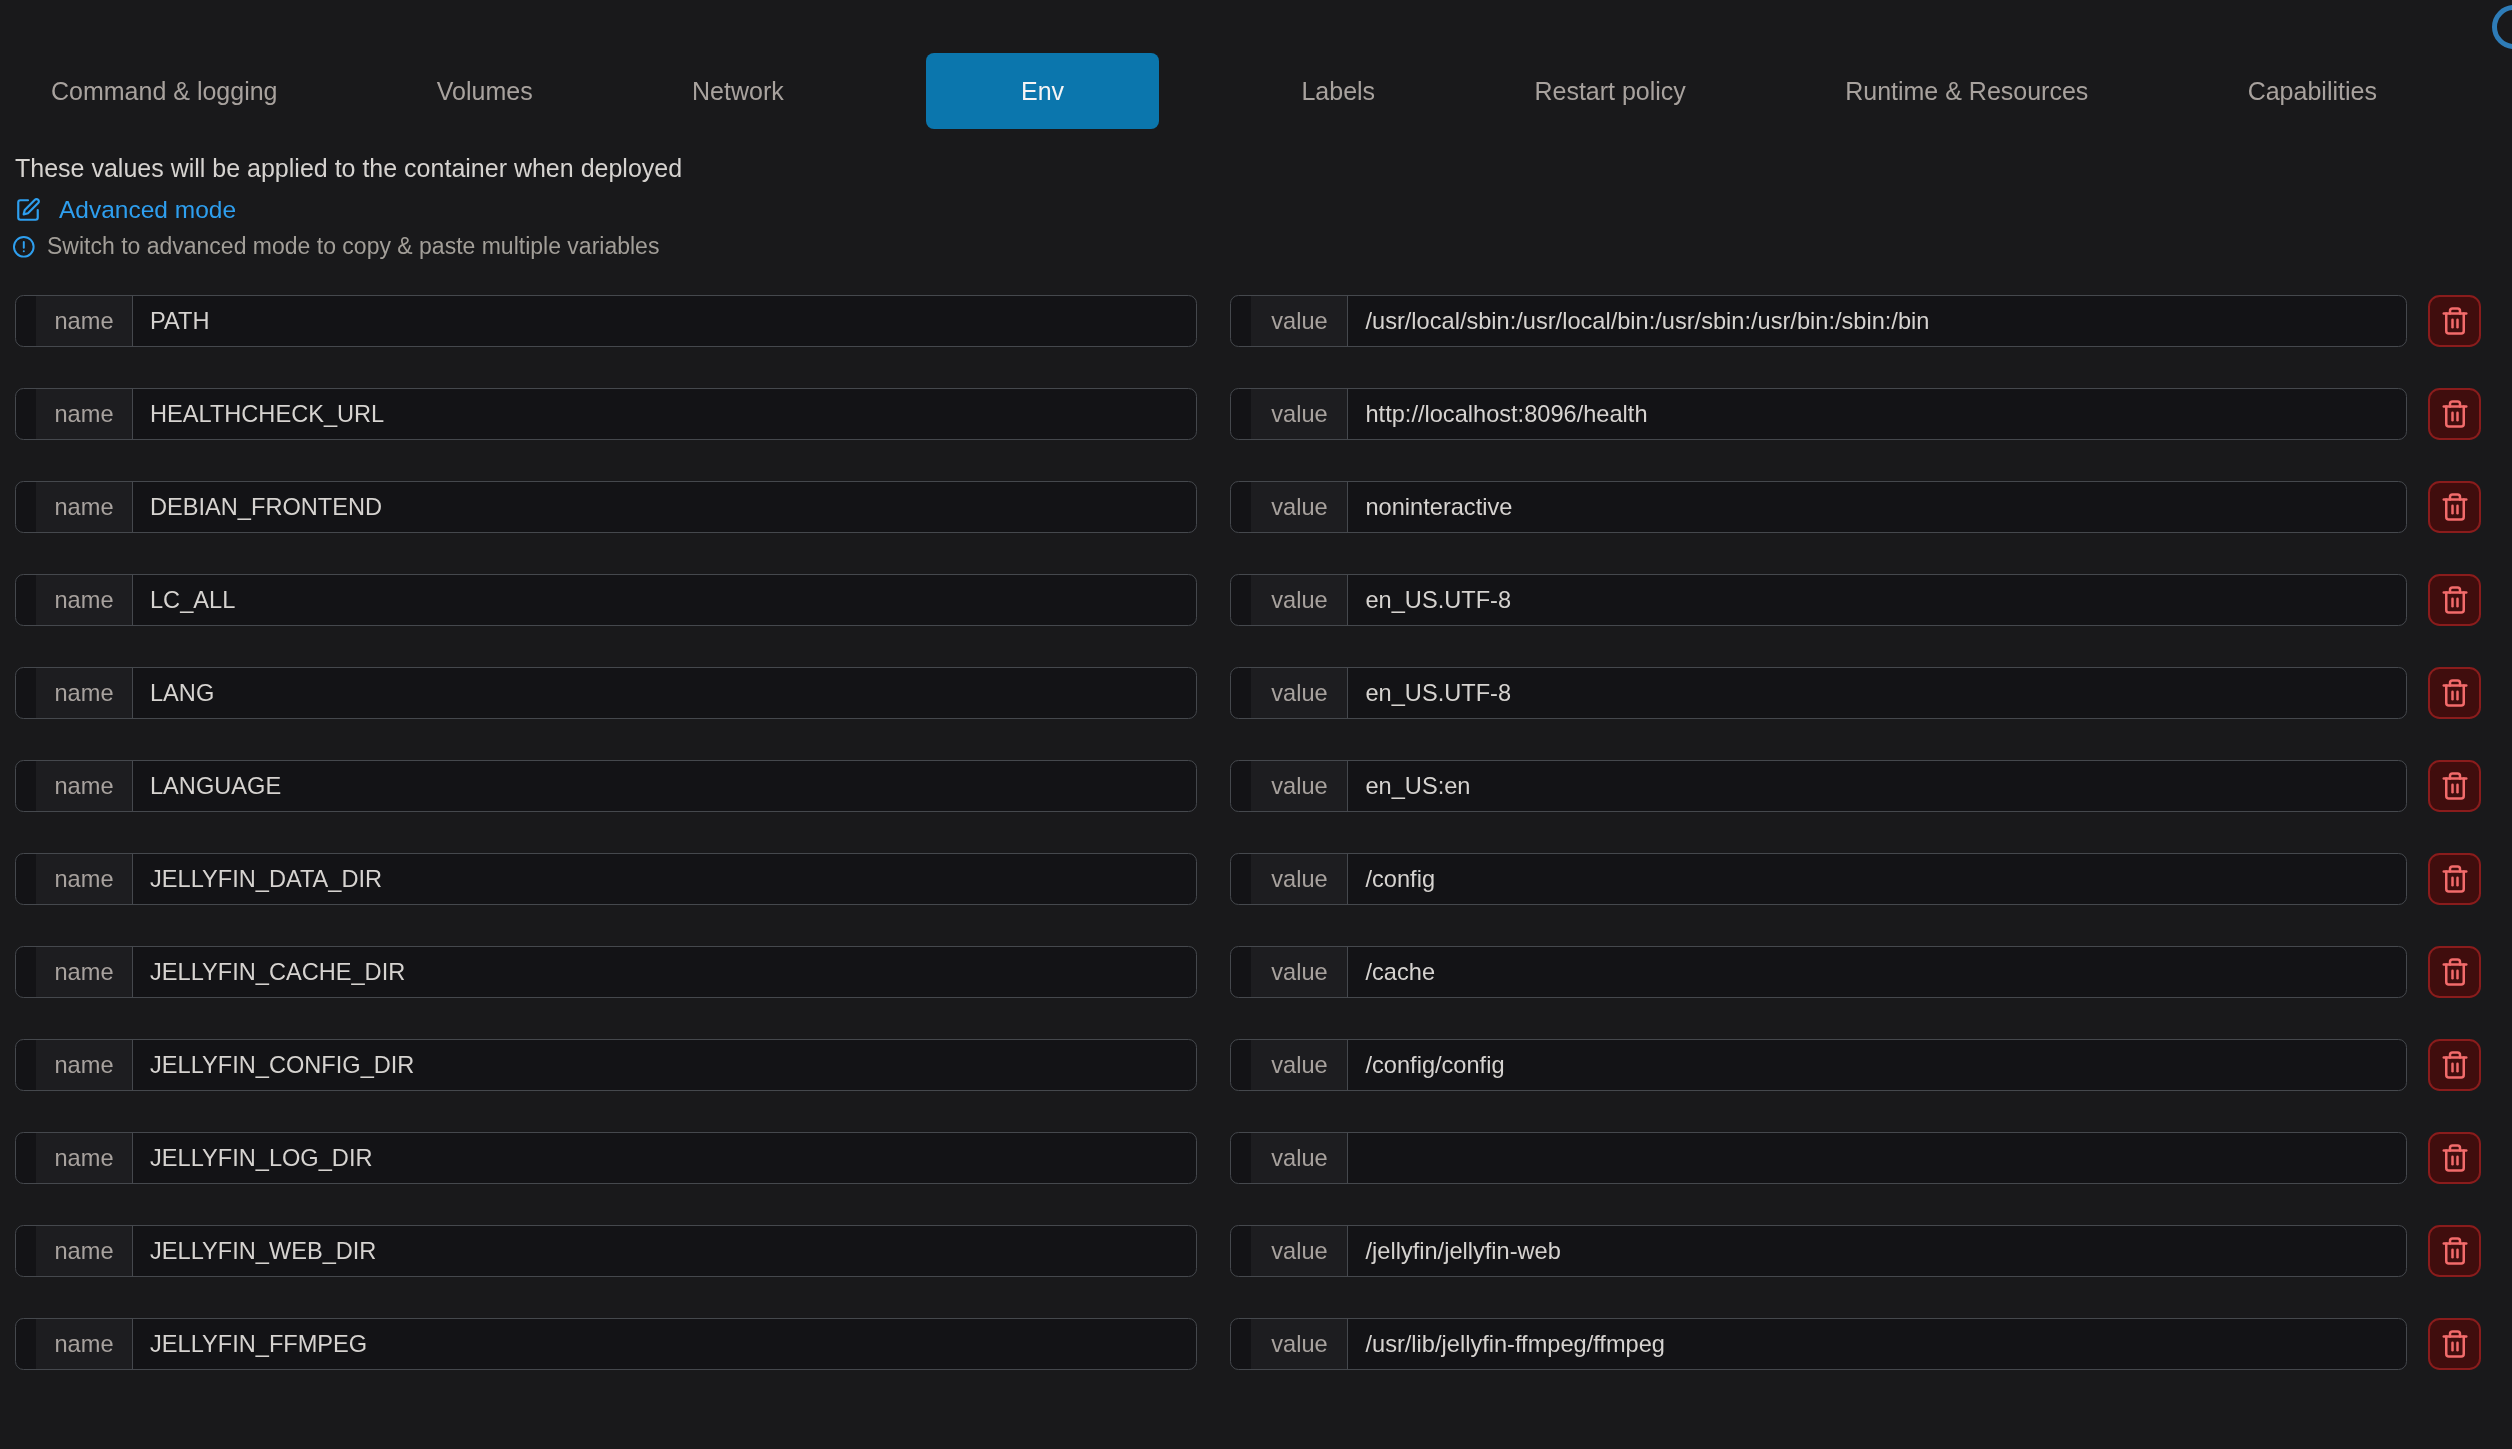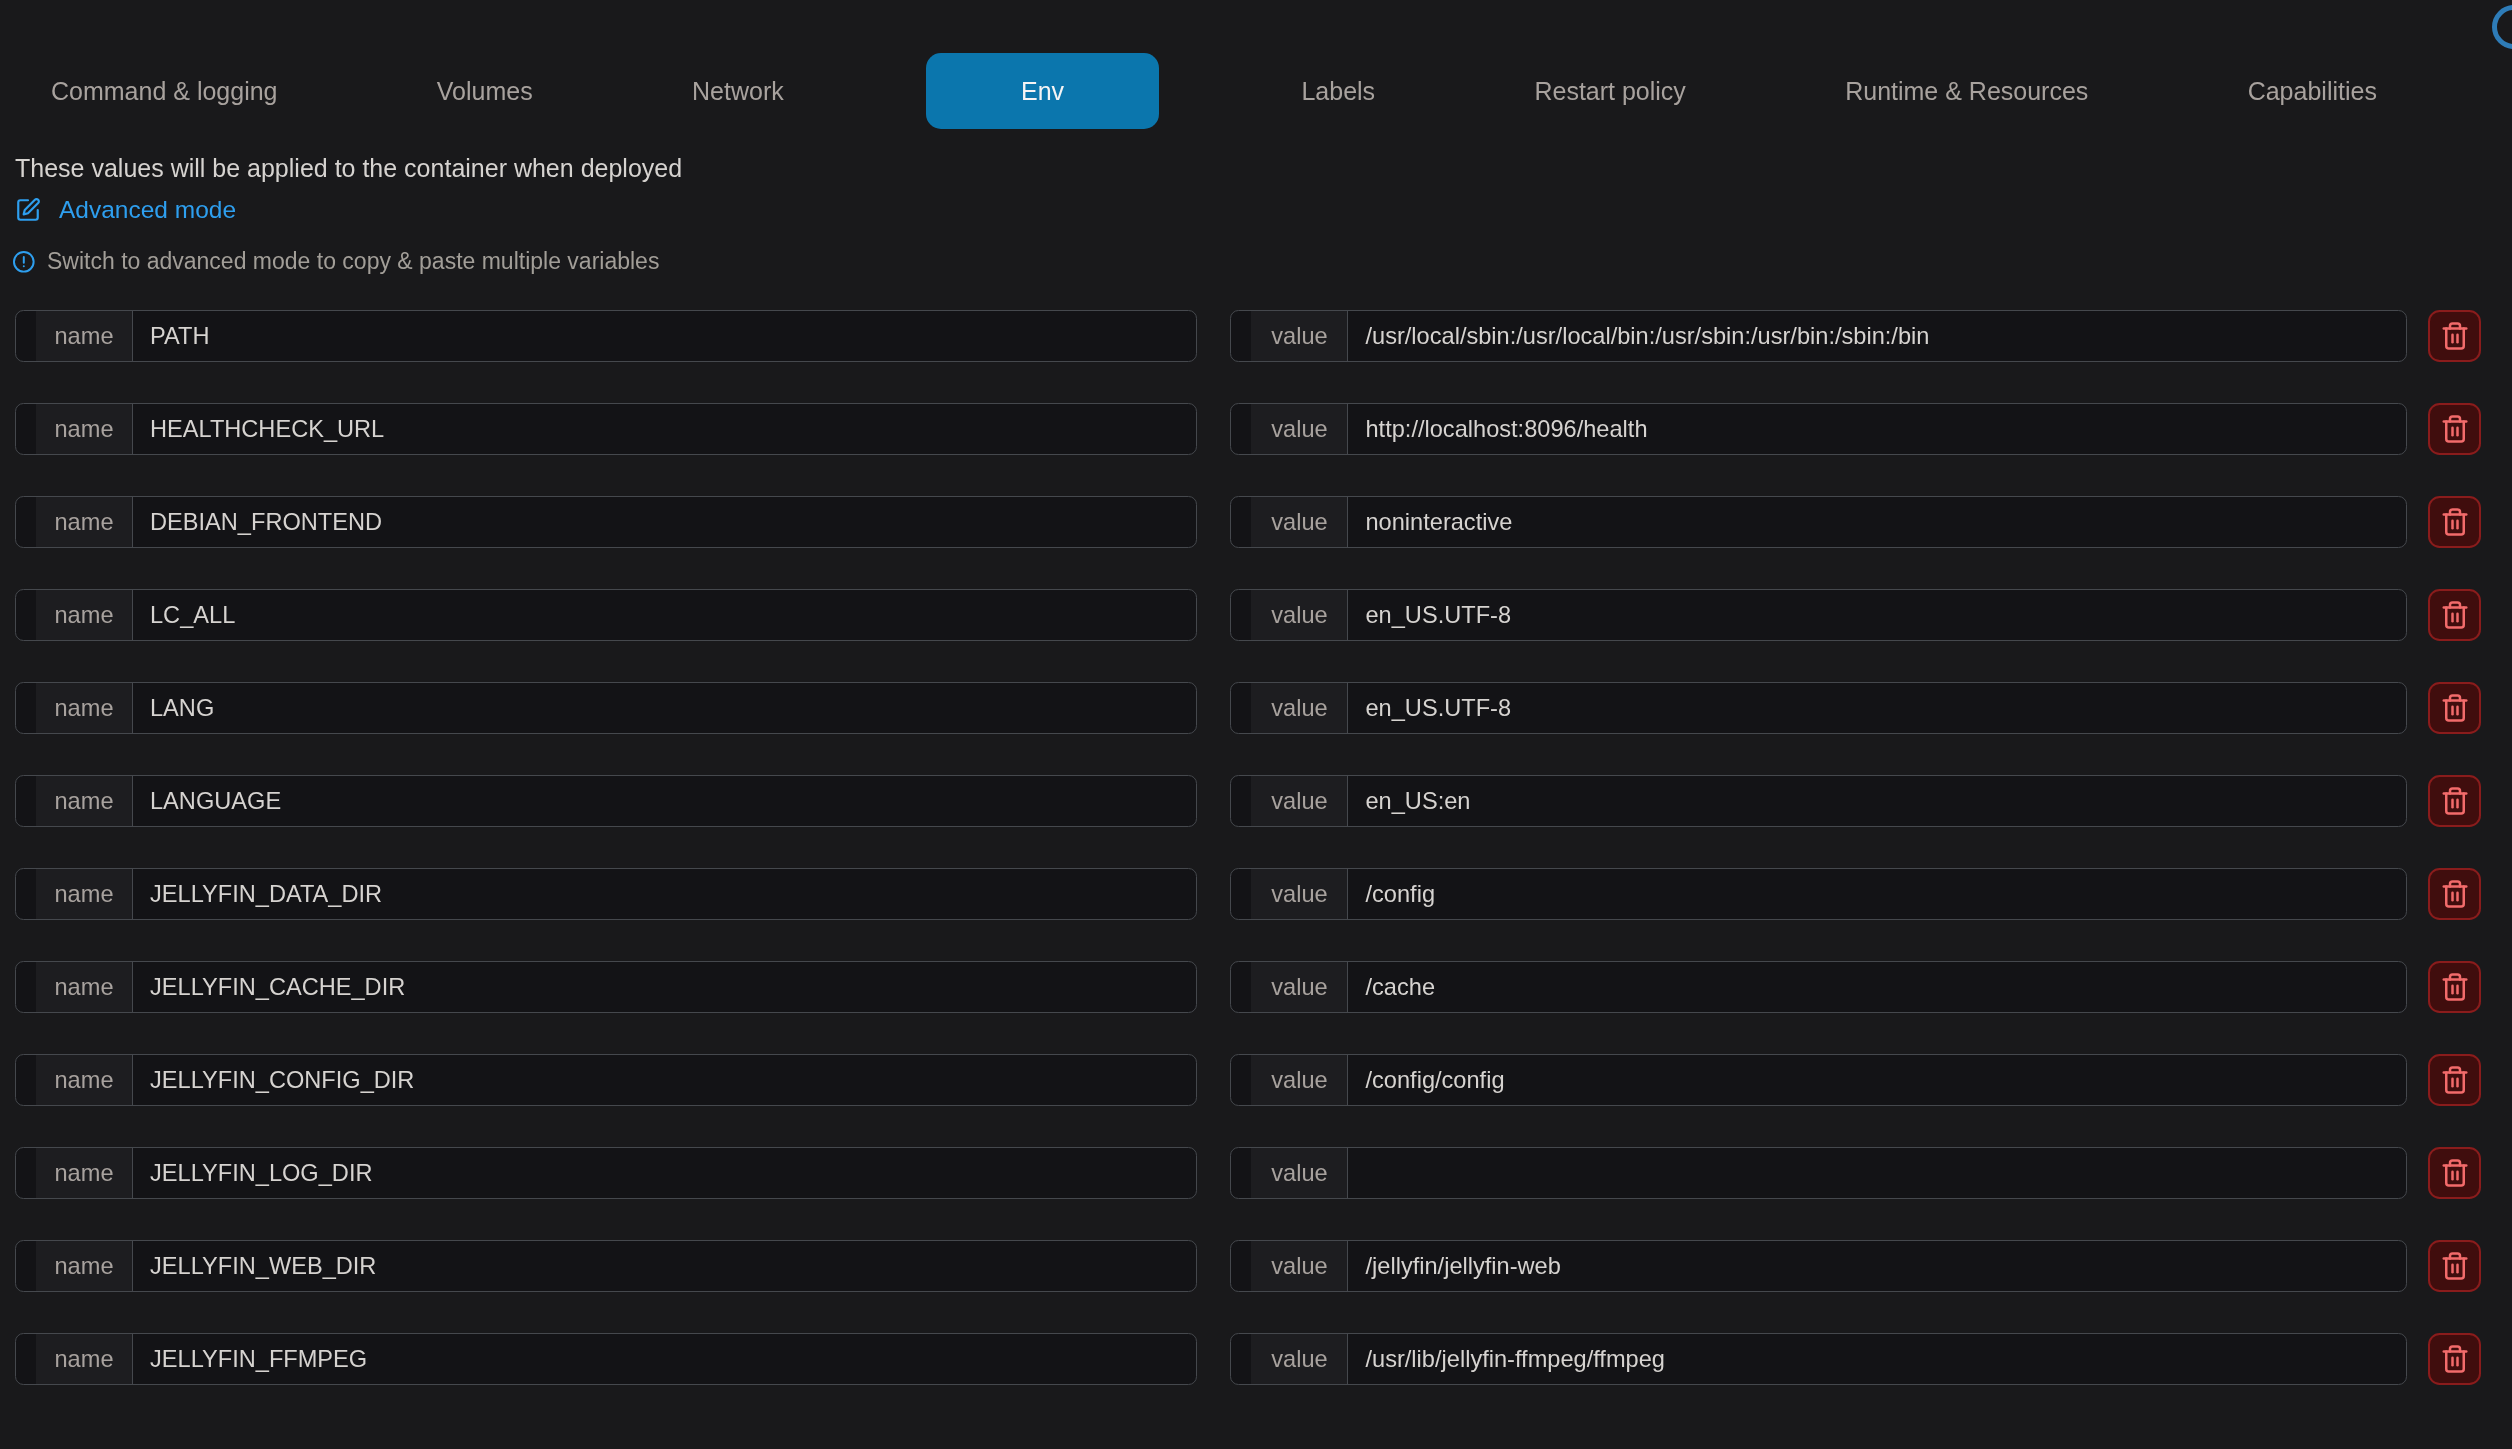--- a/index.html
+++ b/index.html
@@ -30,21 +30,21 @@
     display:flex; justify-content:space-between; align-items:center;
   }
   .tab {
     color:#a8a29e; font-size:25px; line-height:76px;
     padding:0 17px; white-space:nowrap; cursor:pointer;
     display:flex; align-items:center; height:76px;
   }
   .tab.active {
     background:var(--active-tab-bg);
     color:#f4f4f5;
-    border-radius:15px;
+    border-radius:8px;
     padding:0 95px;
   }
 
   
   .content { padding-left:15px; padding-right:31px; }
   .page-title {
     margin-top:13.5px;
     font-size:29px; line-height:34px; font-weight:700;
     color:#e7e5e2; letter-spacing:0.2px;
   }
@@ -54,21 +54,21 @@
     color:#d6d3d0;
   }
   .advanced-link {
     margin-top:12.7px;
     display:flex; align-items:center; gap:18px;
     color:var(--link-blue); font-size:24.5px; line-height:29px;
     cursor:pointer; width:max-content;
   }
   .advanced-link svg { display:block; }
   .info-line {
-    margin-top:24px; margin-left:-3.4px;
+    margin-top:9px; margin-left:-3.4px;
     display:flex; align-items:center; gap:11.8px;
     color:#a29e98; font-size:23px; line-height:27px;
   }
   .info-line svg { display:block; }
 
   
   .rows { margin-top:35px; }
   .env-row {
     display:flex; align-items:stretch;
     height:52px; margin-bottom:41px;

